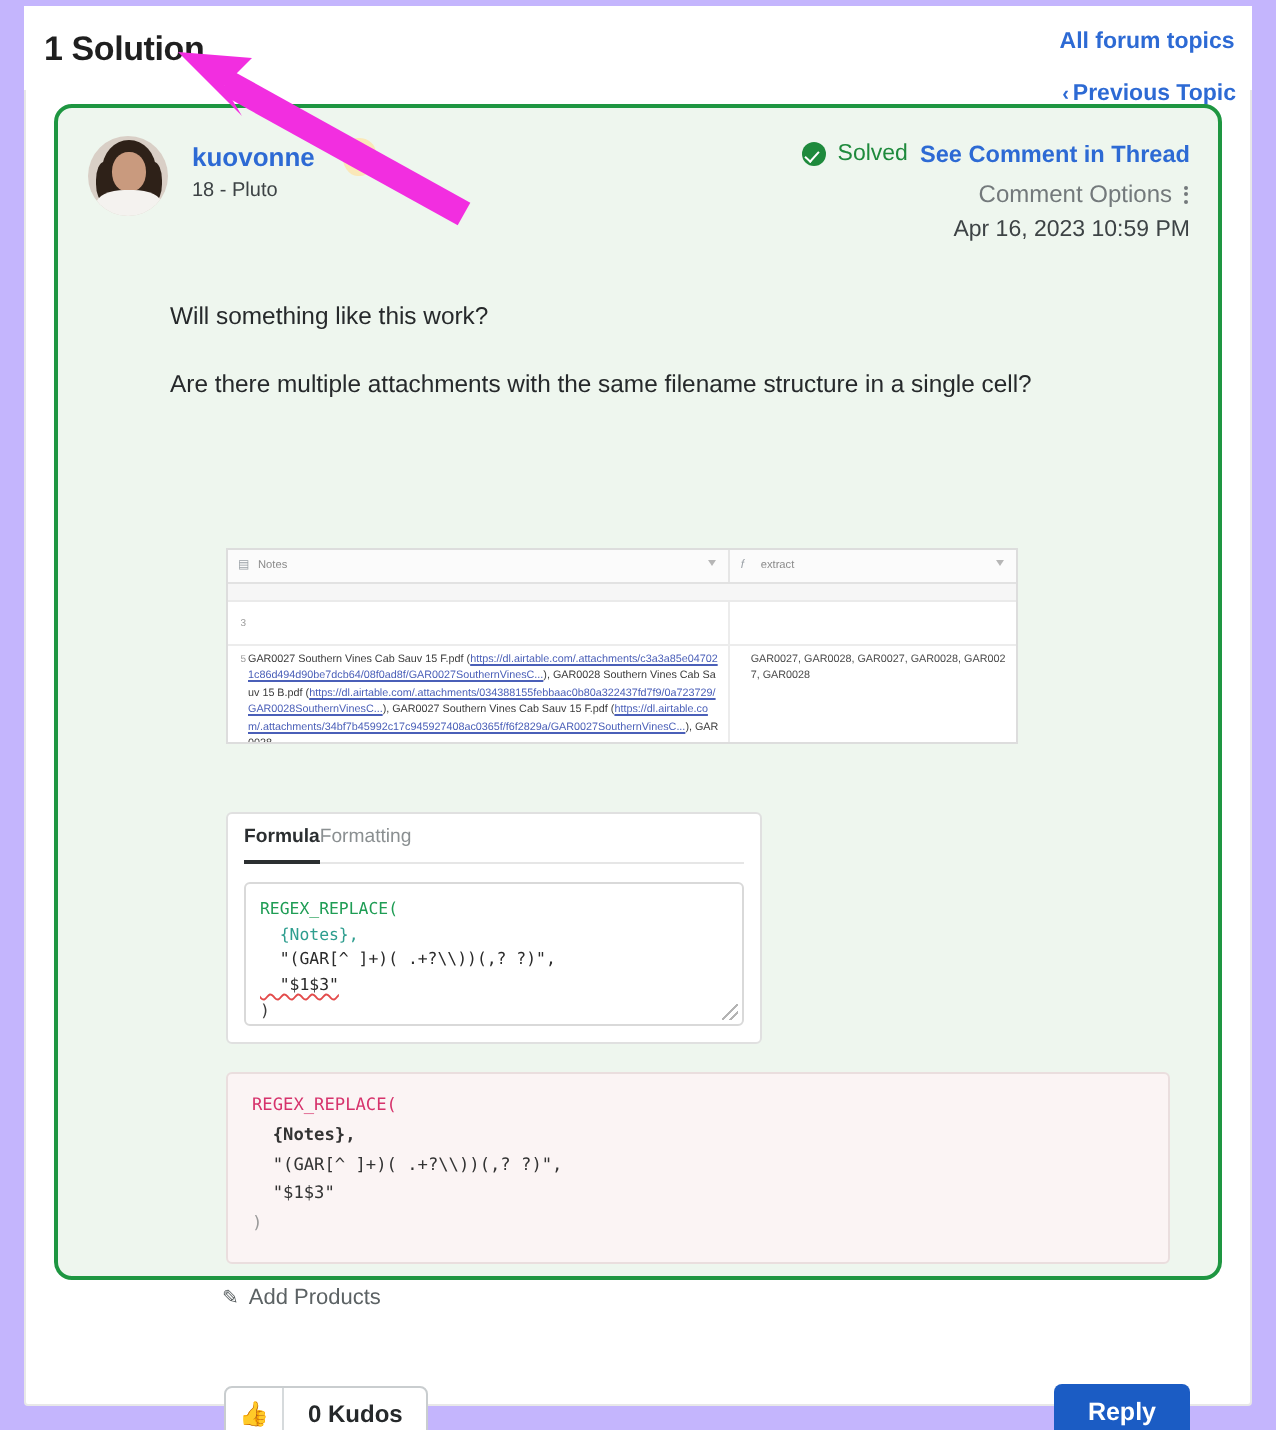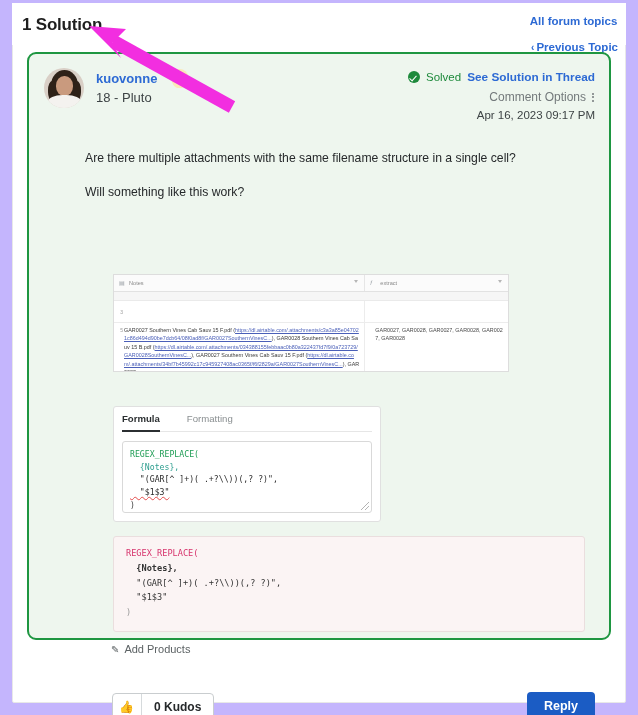--- a/index.html
+++ b/index.html
@@ -144,21 +144,21 @@
     position: absolute;
     left: 3px; top: 3px;
     width: 11px; height: 11px;
     border-radius: 50%;
     background: #f0c85a;
     border: 1.5px solid #d9a62c;
   }
   .user-rank {
     position: absolute;
     left: 67px; top: 36px;
-    font-size: 13px;
+    font-size: 10px;
     color: #3d4345;
   }
 
   .solved-row {
     position: absolute;
     right: 14px; top: 16px;
     display: flex;
     align-items: center;
     gap: 6px;
   }
@@ -318,21 +318,21 @@
     left: 84px; top: 352px;
     width: 268px;
     height: 116px;
     background: #ffffff;
     border: 1px solid #e0e0e0;
     border-radius: 3px;
     padding: 6px 8px 8px 8px;
   }
   .fe-tabs {
     display: flex;
-    gap: 27px;
+    gap: 0;
     border-bottom: 1px solid #e6e6e6;
     padding-bottom: 4px;
   }
   .fe-tab {
     font-size: 9.6px;
     color: #8a8f91;
     position: relative;
     padding-bottom: 3px;
   }
   .fe-tab.active {
@@ -509,38 +509,38 @@
       <div class="rank-badge">
         <div class="shield"></div>
         <div class="coin"></div>
       </div>
 
       <div class="user-rank">18 - Pluto</div>
 
       <div class="solved-row">
         <span class="solved-check"></span>
         <span class="solved-label">Solved</span>
-        <a href="#" class="see-solution">See Solution in Thread</a>
+        <a href="#" class="see-solution">See Comment in Thread</a>
       </div>
 
       <div class="comment-options">
         <span>Comment Options</span>
         <span class="kebab">
           <span></span>
             <span></span>
             <span></span>
         </span>
       </div>
 
-      <div class="timestamp">Apr 16, 2023 09:17 PM</div>
+      <div class="timestamp">Apr 16, 2023 10:59 PM</div>
     </div>
 
     <div class="card-body">
+      <p class="para">Will something like this work?</p>
       <p class="para">Are there multiple attachments with the same filename structure in a single cell?</p>
-      <p class="para">Will something like this work?</p>
     </div>
 
     <div class="table-shot">
       <div class="ts-header">
         <div class="ts-col c1">
           <span class="ts-icon">▤</span>
           <span>Notes</span>
           <span class="ts-caret"></span>
         </div>
         <div class="ts-col c2">

